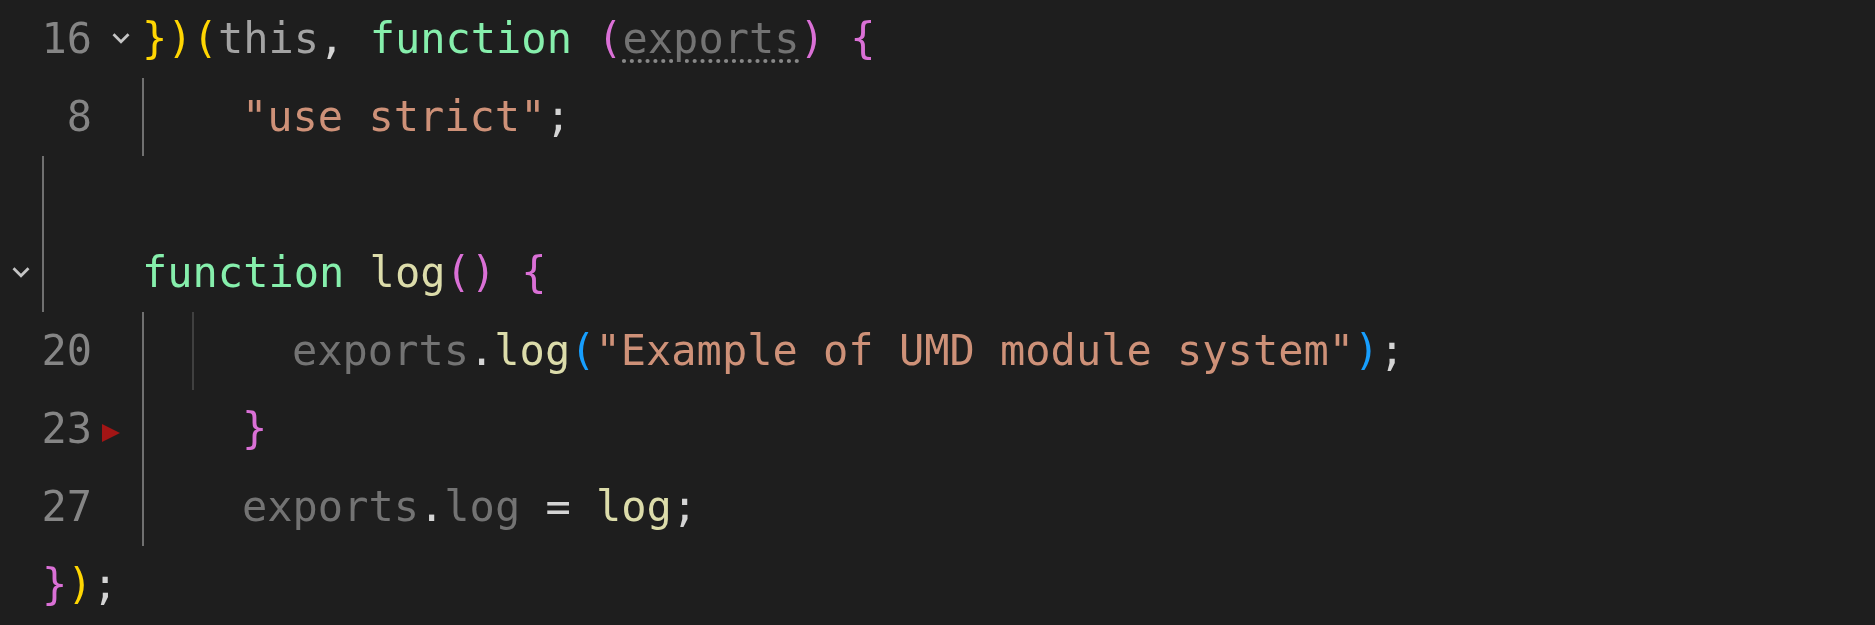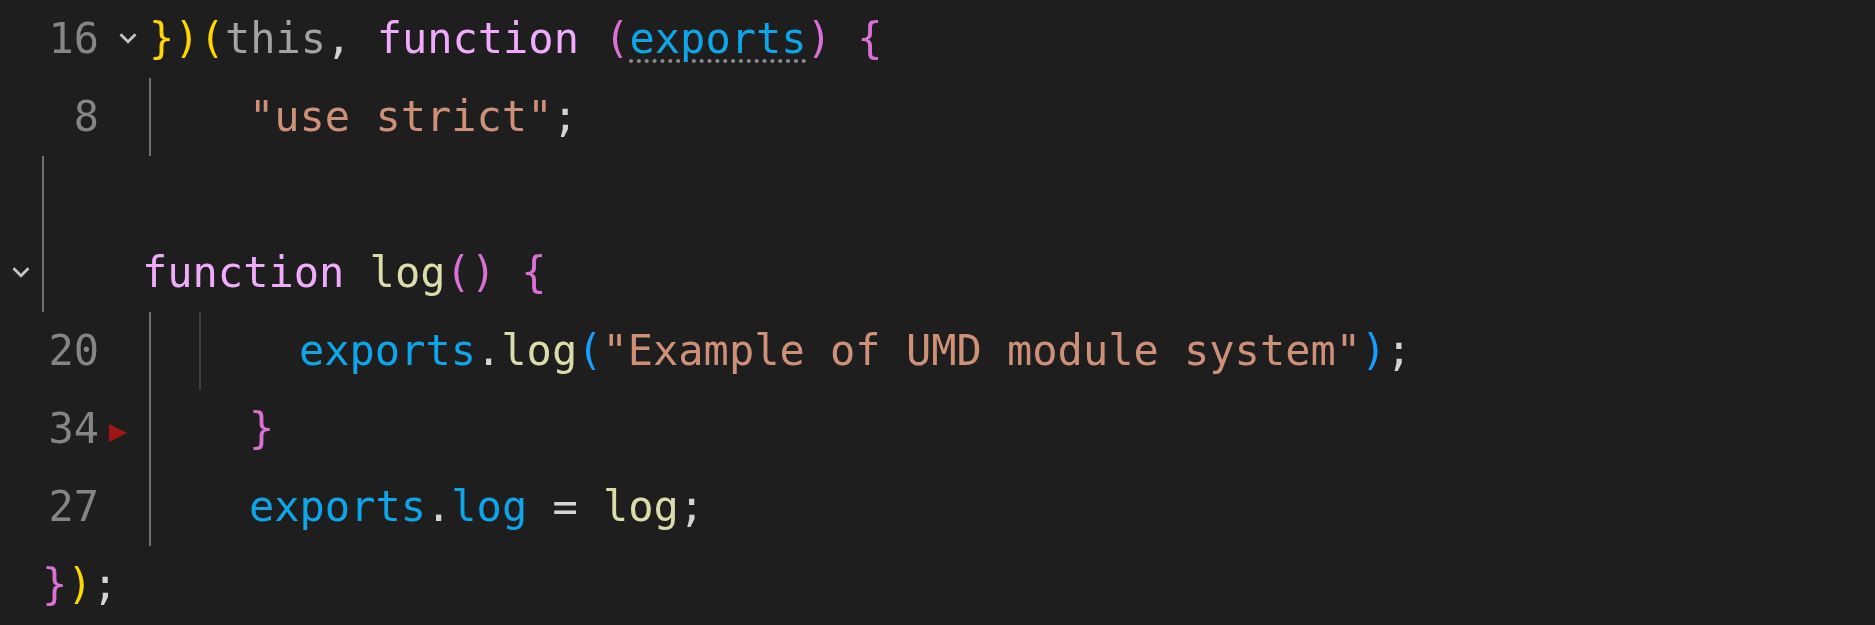--- a/index.html
+++ b/index.html
@@ -24,21 +24,20 @@
     height: 78px;
     white-space: pre;
   }
   .gutter {
     width: 100px;
     text-align: right;
     color: #858585;
     padding-right: 8px;
     user-select: none;
     flex-shrink: 0;
-    margin-left: 7px;
   }
   .fold-col {
     width: 42px;
     flex-shrink: 0;
     display: flex;
     align-items: center;
     justify-content: center;
     position: relative;
   }
   .chevron svg {
@@ -72,22 +71,22 @@
   .code {
     display: flex;
     align-items: center;
     height: 78px;
   }
   
   .tk-brace-y { color: #ffd602; }   
   .tk-brace-p { color: #da70d6; }   
   .tk-brace-b { color: #179fff; }   
   .tk-keyword { color: #a3a3a3; }   
-  .tk-storage { color: #f0abfc; }   
-  .tk-var     { color: #0ea5e9; }   
+  .tk-storage { color: #86efac; }   
+  .tk-var     { color: #737373; }   
   .tk-func    { color: #dcdcaa; }   
   .tk-string  { color: #ce9178; }
   .tk-punc    { color: #d4d4d4; }   
   .tk-default { color: #d4d4d4; }
   .underline-dots {
     text-decoration-line: underline;
     text-decoration-style: dotted;
     text-decoration-color: #888888;
     text-underline-offset: 6px;
   }
@@ -137,21 +136,21 @@
 
   <div class="line">
     <div class="gutter">20</div>
     <div class="fold-col"></div>
     <div class="code">
       <span class="indent-guide active"></span><span class="indent-guide"></span><span class="indent-blank"></span><span class="tk-var">exports</span><span class="tk-punc">.</span><span class="tk-func">log</span><span class="tk-brace-b">(</span><span class="tk-string">"Example of UMD module system"</span><span class="tk-brace-b">)</span><span class="tk-punc">;</span>
     </div>
   </div>
 
   <div class="line">
-    <div class="gutter">34</div>
+    <div class="gutter">23</div>
     <div class="fold-col" style="justify-content:flex-start; align-items:flex-end; padding-bottom:2px; padding-left:2px;">
       <span class="triangle"><svg viewBox="0 0 10 10">
             <polygon points="0,0 10,5 0,10" fill="#a31515"></polygon>
           </svg></span>
     </div>
     <div class="code">
       <span class="indent-guide active"></span><span class="indent-blank"></span><span class="tk-brace-p">}</span>
     </div>
   </div>
 

